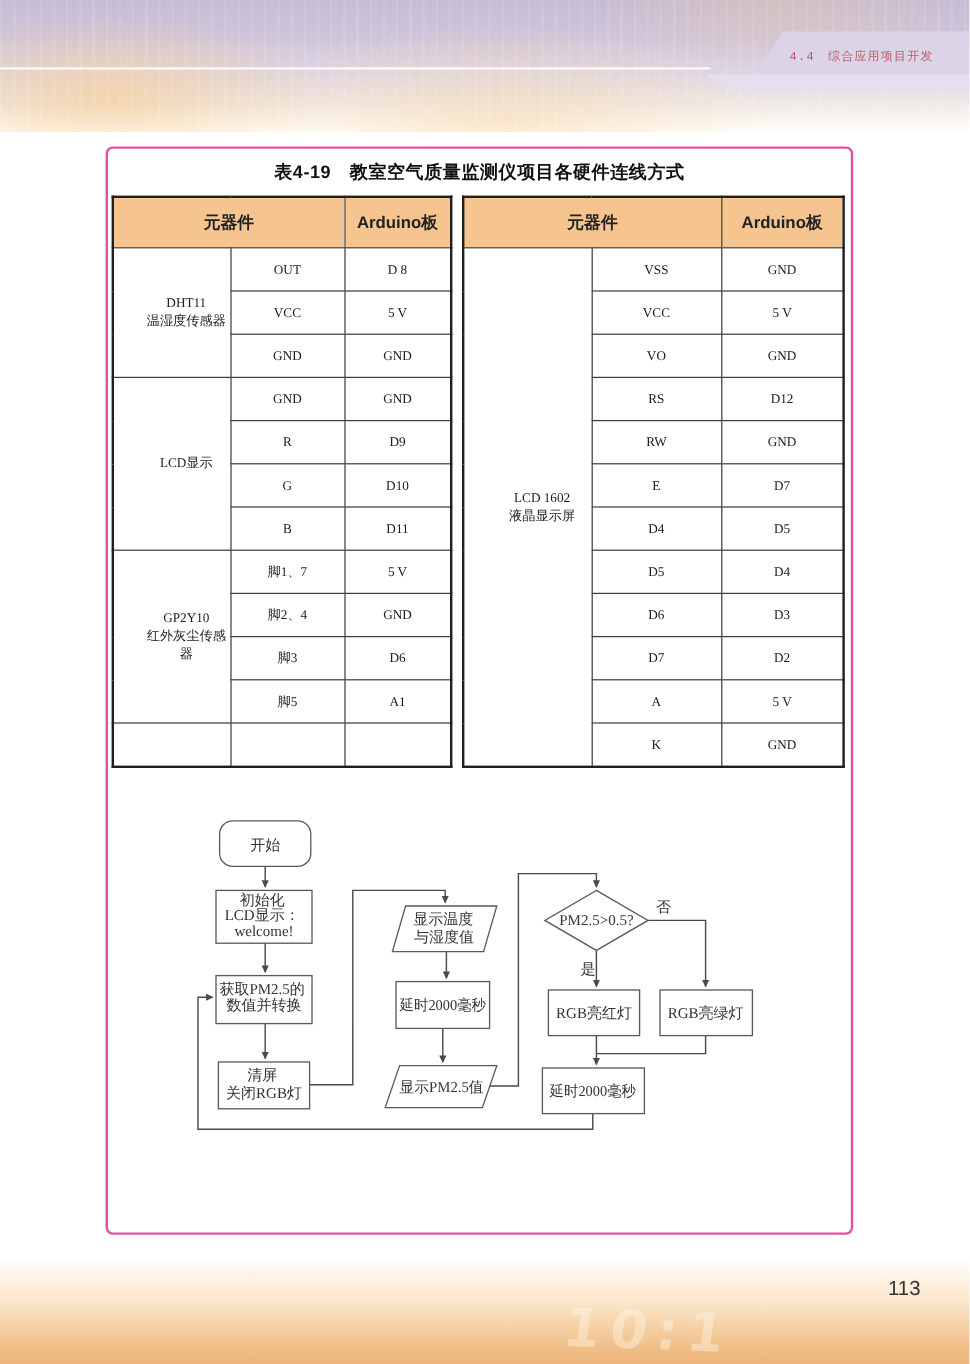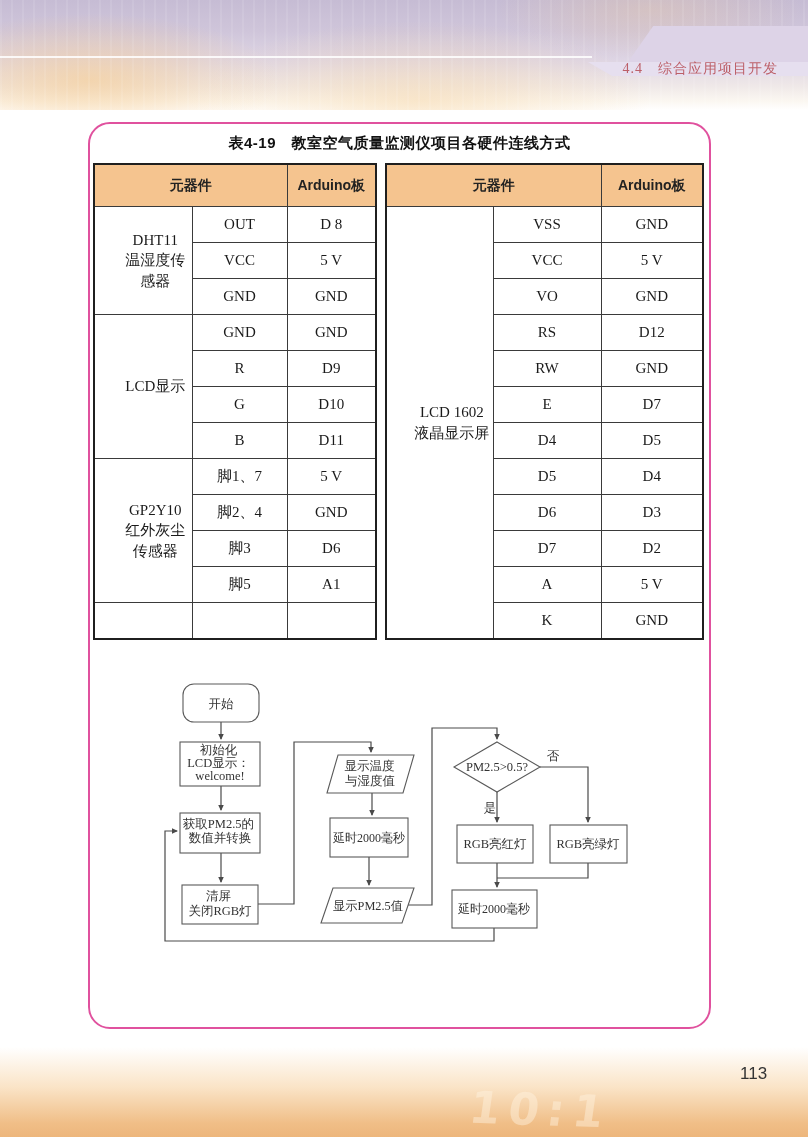--- a/index.html
+++ b/index.html
@@ -33,56 +33,56 @@
   .strip-b{
     position:absolute;left:588px;top:62px;width:220px;height:14px;
     background:#e6dfef;
     clip-path:polygon(0 0,100% 0,100% 100%,11% 100%);
   }
   .band-line{
     position:absolute;top:56px;left:0;width:592px;height:2px;
     background:rgba(255,255,255,0.85);
   }
   .section-title{
-    position:absolute;top:60px;right:30px;
-    font-family:Liberation Serif, serif;
-    font-size:14px;color:#bc5f68;letter-spacing:1px;white-space:pre;
+    position:absolute;top:40px;right:30px;
+    font-family:Liberation Mono, monospace;
+    font-size:10px;color:#bc5f68;letter-spacing:1px;white-space:pre;
   }
   
   .bottom-band{
     position:absolute;bottom:0;left:0;width:808px;height:90px;
     background:linear-gradient(180deg, rgba(247,216,172,0) 0%, rgba(246,205,152,0.55) 45%, #f0be87 85%, #edb67c 100%);
   }
   .watermark{
     position:absolute;bottom:2px;left:470px;
     font-family:"DejaVu Sans", sans-serif;font-weight:bold;font-size:44px;
     color:rgba(255,243,226,0.45);transform:skew(-8deg,2deg);letter-spacing:8px;
   }
   .page-number{
     position:absolute;top:1064px;left:740px;
     font-family:Liberation Sans, sans-serif;font-size:17px;color:#333;
   }
   
   .content-box{
     position:absolute;left:88px;top:122px;width:619px;height:903px;
-    border:2px solid #e0519e;border-radius:22px;background:#ffffff;
+    border:2px solid #e0519e;border-radius:6px;background:#ffffff;
   }
   .table-title{
     position:absolute;top:10px;left:0;width:100%;text-align:center;
     font-family:"Liberation Sans", sans-serif;font-weight:bold;
     font-size:15px;color:#111;letter-spacing:.5px;white-space:pre;
   }
   
   table.wire{
     position:absolute;border-collapse:collapse;table-layout:fixed;
     border:2px solid #1f1f1f;
   }
   table.wire td{
     border:1px solid #3a3a3a;text-align:center;vertical-align:middle;
-    font-family:"Liberation Serif", serif;font-size:15px;color:#1a1a1a;
+    font-family:"Liberation Serif", serif;font-size:11px;color:#1a1a1a;
     padding:0;overflow:hidden;
   }
   table.wire tr.hdr td{
     background:#f5c48f;height:41px;
     font-family:"Liberation Sans", sans-serif;font-weight:bold;font-size:14px;color:#222;
   }
   table.wire tr.row td{height:35px;}
   table.wire td .ln{display:block;line-height:1.35;margin-left:24px;}
   #tbl-left{left:3px;top:39px;width:282px;}
   #tbl-right{left:295px;top:39px;width:317px;}

